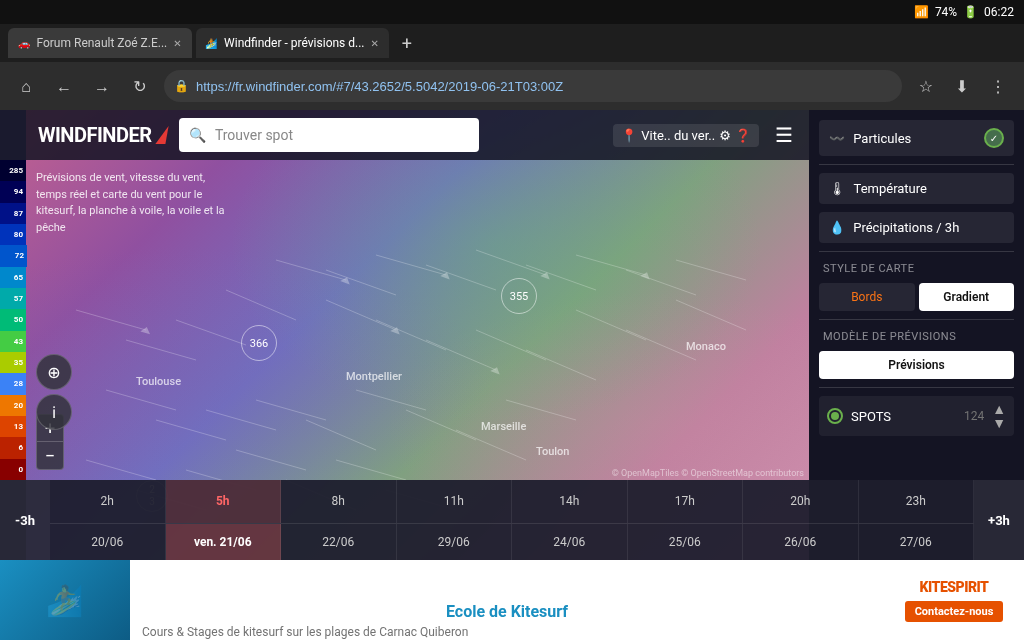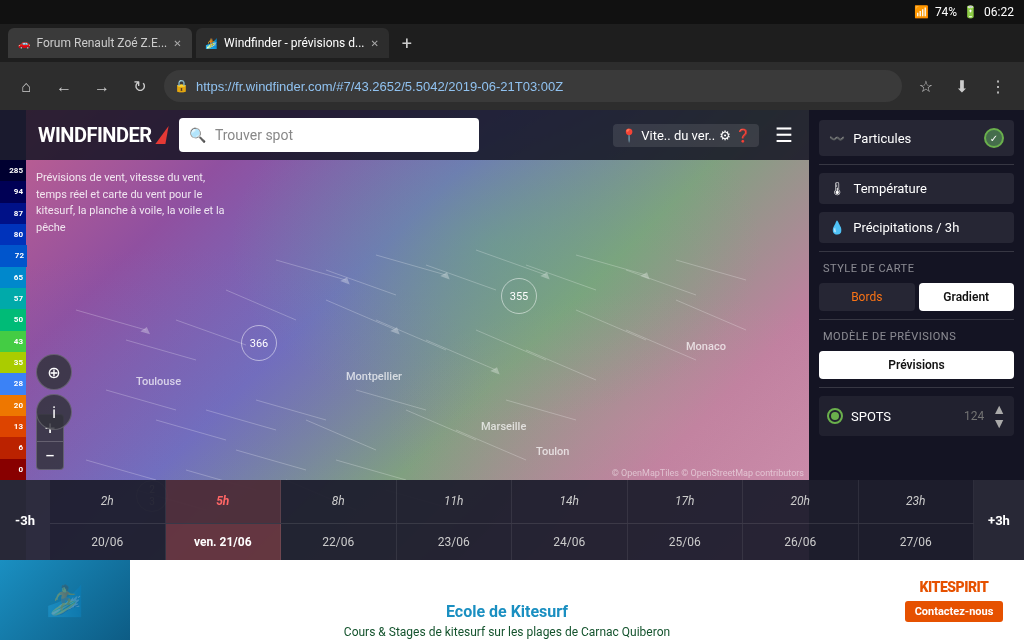--- a/index.html
+++ b/index.html
@@ -356,21 +356,20 @@
     .timeline-content {
       flex: 1;
       display: flex;
       flex-direction: column;
     }
 
     .timeline-hours {
       display: flex;
       height: 48px;
       border-bottom: 1px solid rgba(255,255,255,0.1);
-      font-style: italic;
     }
     .timeline-hour {
       flex: 1;
       display: flex;
       align-items: center;
       justify-content: center;
       color: #ccc;
       font-size: 12px;
       border-right: 1px solid rgba(255,255,255,0.08);
       cursor: pointer;
@@ -766,21 +765,21 @@
         <div class="timeline-date">
             <span>20/06</span>
           </div>
         <div class="timeline-date active">
             <span>ven. 21/06</span>
           </div>
         <div class="timeline-date">
             <span>22/06</span>
           </div>
         <div class="timeline-date">
-            <span>23/06</span>
+            <span>29/06</span>
           </div>
         <div class="timeline-date">
             <span>24/06</span>
           </div>
         <div class="timeline-date">
             <span>25/06</span>
           </div>
         <div class="timeline-date">
             <span>26/06</span>
           </div>
@@ -797,21 +796,21 @@
 </div>
 
 <div class="ad-banner">
 
   <div style="width:130px;height:80px;overflow:hidden;flex-shrink:0;background:linear-gradient(135deg,#1a8fc1,#0d5c85);">
     <div style="width:100%;height:100%;display:flex;align-items:center;justify-content:center;color:rgba(255,255,255,0.3);font-size:30px;">🏄</div>
   </div>
 
   <div style="flex:1;padding:8px 12px;display:flex;flex-direction:column;justify-content:center;margin-top:40px;">
     <div style="font-size:16px;font-weight:bold;color:#1a8fc1;text-align:center;margin-bottom:4px;">Ecole de Kitesurf</div>
-    <div style="font-size:12px;color:#14532d;text-align:center;">Cours &amp; Stages de kitesurf sur les plages de Carnac Quiberon</div>
+    <div style="font-size:12px;color:#737373;">Cours &amp; Stages de kitesurf sur les plages de Carnac Quiberon</div>
   </div>
 
   <div style="width:140px;display:flex;flex-direction:column;align-items:center;justify-content:center;gap:6px;padding:8px;">
     <div style="font-size:14px;font-weight:900;color:#e65100;letter-spacing:-0.5px;text-transform:uppercase;">KITESPIRIT</div>
     <div style="background:#e65100;color:white;font-size:11px;padding:4px 10px;border-radius:3px;cursor:pointer;font-weight:bold;text-align:center;">
       <span>Contactez-nous</span>
     </div>
   </div>
 </div>
 

